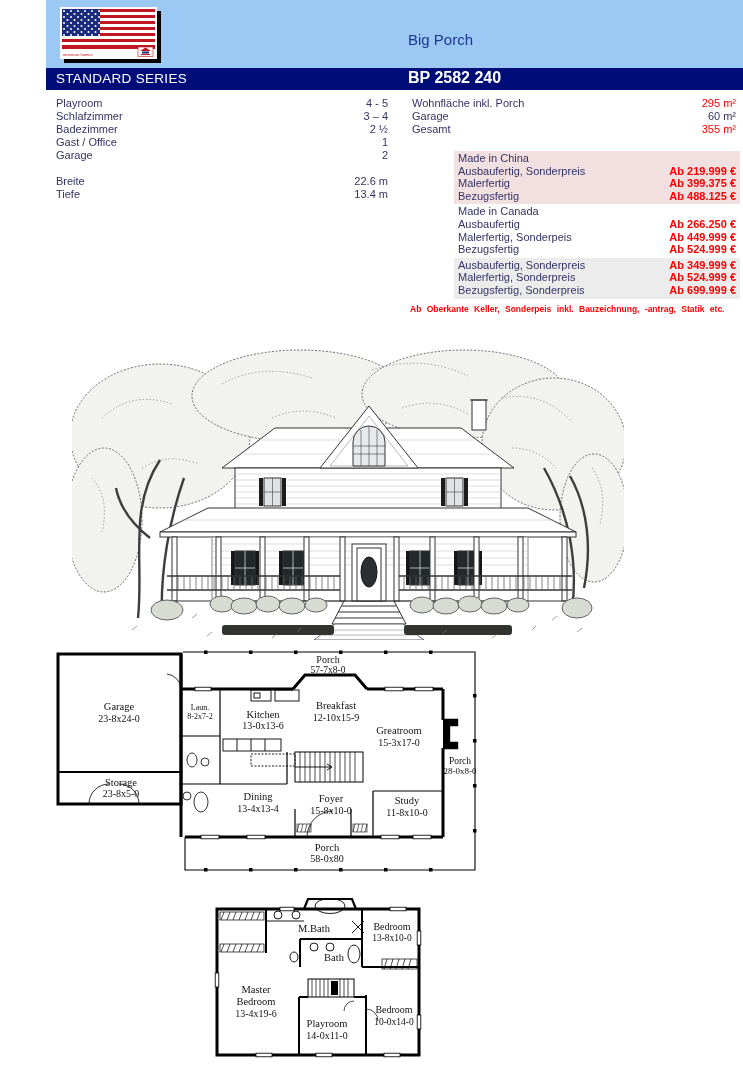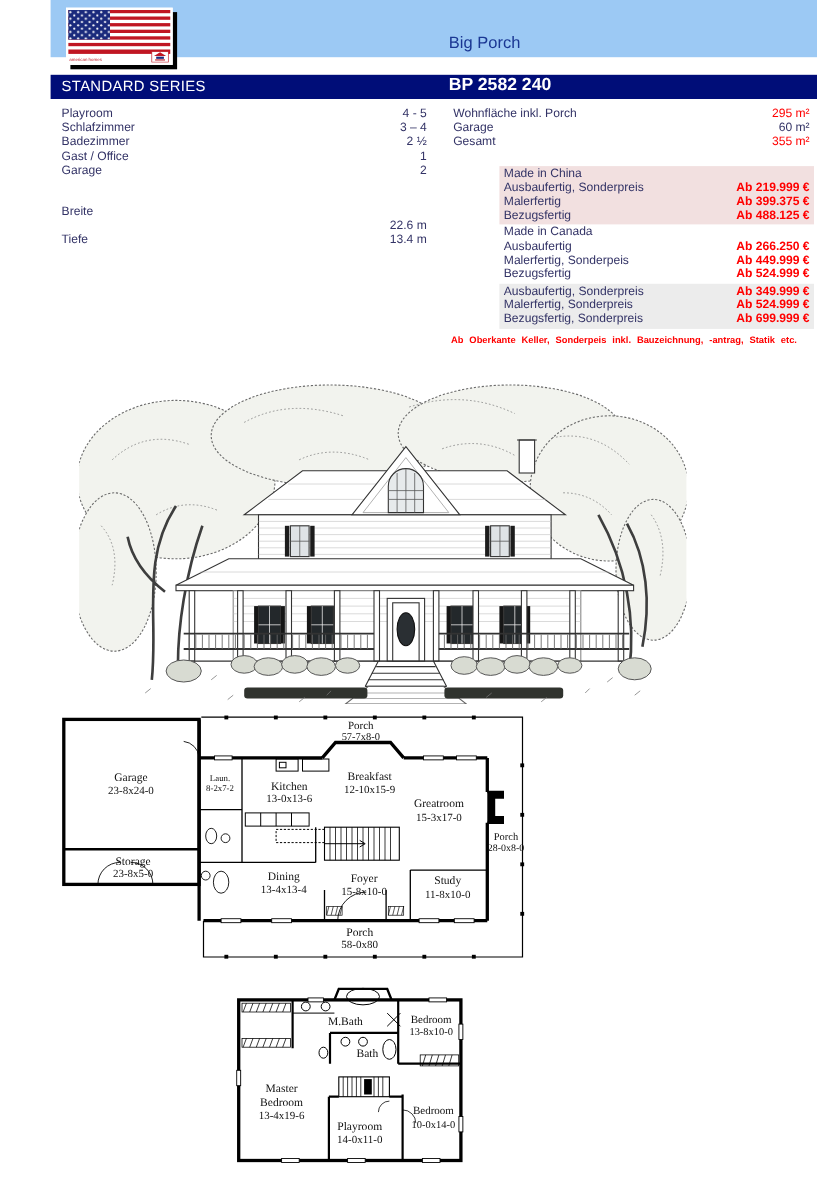--- a/index.html
+++ b/index.html
@@ -4,32 +4,32 @@
 <style>
   :root{
     --header-bg:#9CC9F4; --bar-bg:#000D78; --text-navy:#333366; --title-navy:#1A3793;
     --price-red:#FF0000; --china-bg:#F2E0E0; --germany-bg:#ECECEC; --plan-ink:#000000;
   }
   *{margin:0;padding:0;box-sizing:border-box;}
   html,body{background:#fff;}
   .page{position:relative;width:743px;height:1085px;background:#fff;overflow:hidden;
          font-family:"Liberation Sans",sans-serif;color:var(--text-navy);}
   
-  .header-blue{position:absolute;left:46px;top:0;width:697px;height:52px;background:var(--header-bg);}
+  .header-blue{position:absolute;left:46px;top:0;width:697px;height:68px;background:var(--header-bg);}
   .flag-box{position:absolute;left:14px;top:7px;width:97px;height:52px;background:#fff;
             box-shadow:4px 4px 0 #000;border:2px solid #fff;}
   .page-title{position:absolute;left:362px;top:31px;font-size:15px;color:var(--title-navy);}
   .navy-bar{position:absolute;left:46px;top:68px;width:697px;height:22px;background:var(--bar-bg);}
   .series-label{position:absolute;left:10px;top:3px;font-size:13.5px;color:#fff;letter-spacing:.3px;}
   .model-code{position:absolute;left:362px;top:1px;font-size:16px;font-weight:bold;color:#fff;}
   
   .specs-left{position:absolute;left:56px;top:97px;width:332px;font-size:11px;line-height:13px;}
   .specs-right{position:absolute;left:412px;top:97px;width:324px;font-size:11px;line-height:13px;}
   .row{display:flex;justify-content:space-between;}
-  .row.gap{margin-top:24px;flex-direction:column;}
+  .row.gap{margin-top:13px;}
   .val{text-align:right;}
   .red{color:var(--price-red);}
   
   .price-area{position:absolute;left:408px;top:151px;width:332px;font-size:11px;line-height:12.6px;}
   .pblock{padding:1px 4px 2px 4px;margin-left:46px;}
   .pblock.china{background:var(--china-bg);}
   .pblock.germany{background:var(--germany-bg);}
   .pblock .price{font-weight:bold;color:var(--price-red);}
   .footnote{position:absolute;left:410px;top:304px;width:332px;font-size:8.5px;font-weight:bold;
             color:var(--price-red);word-spacing:3px;}

